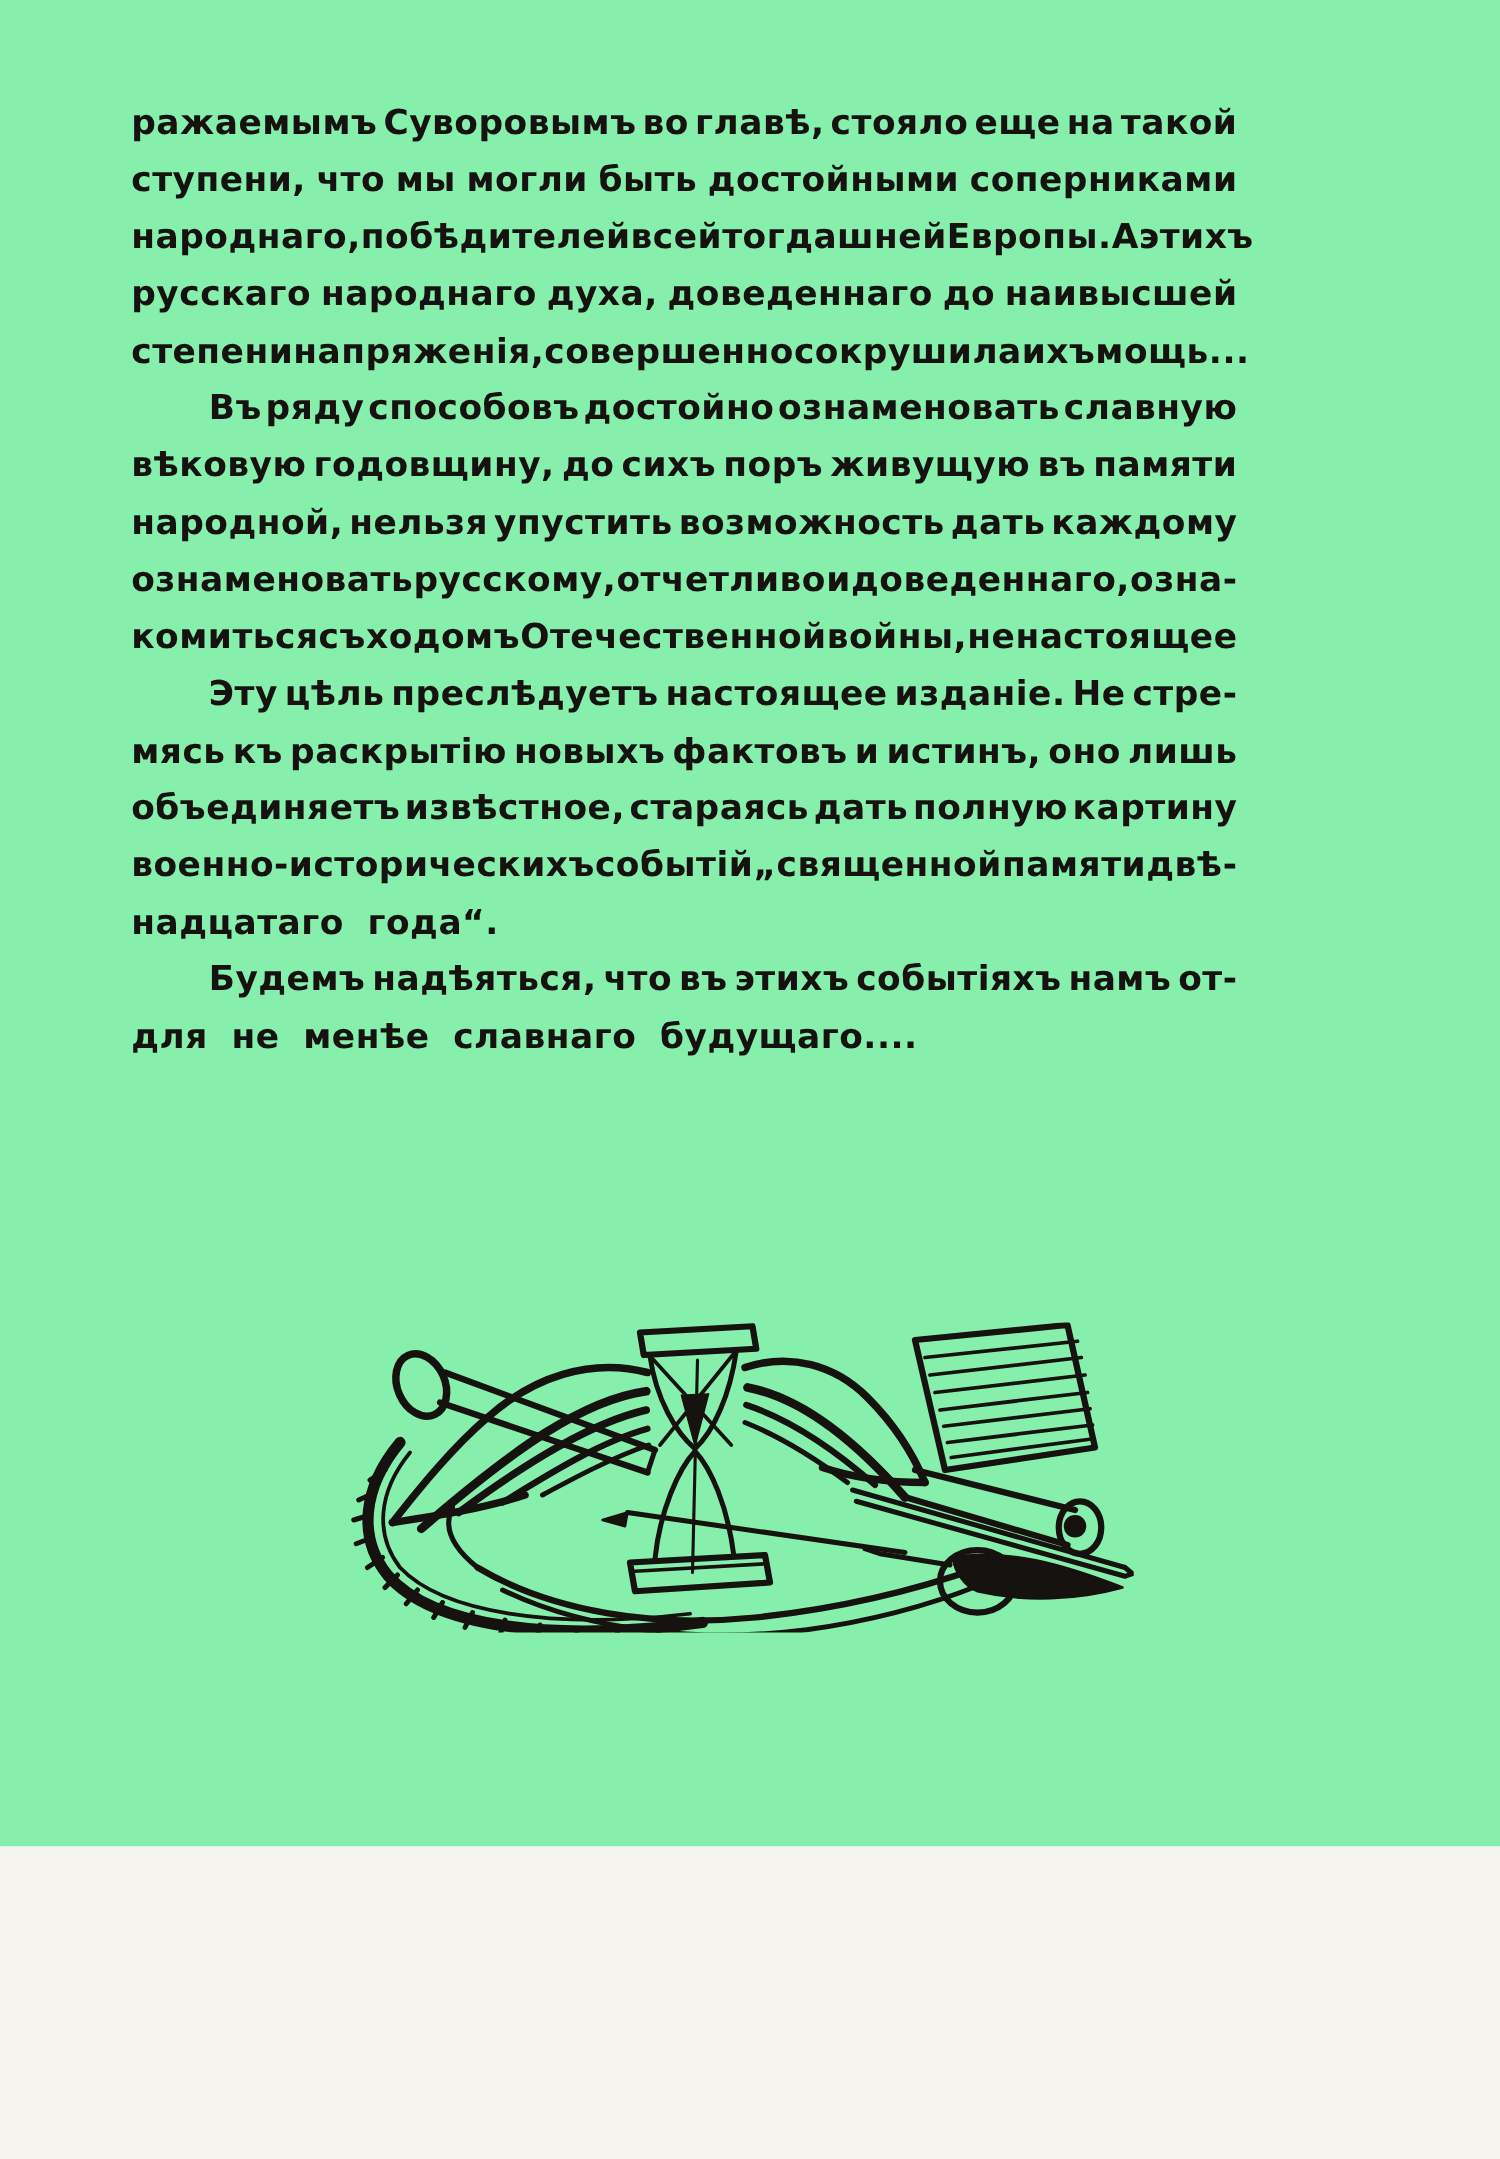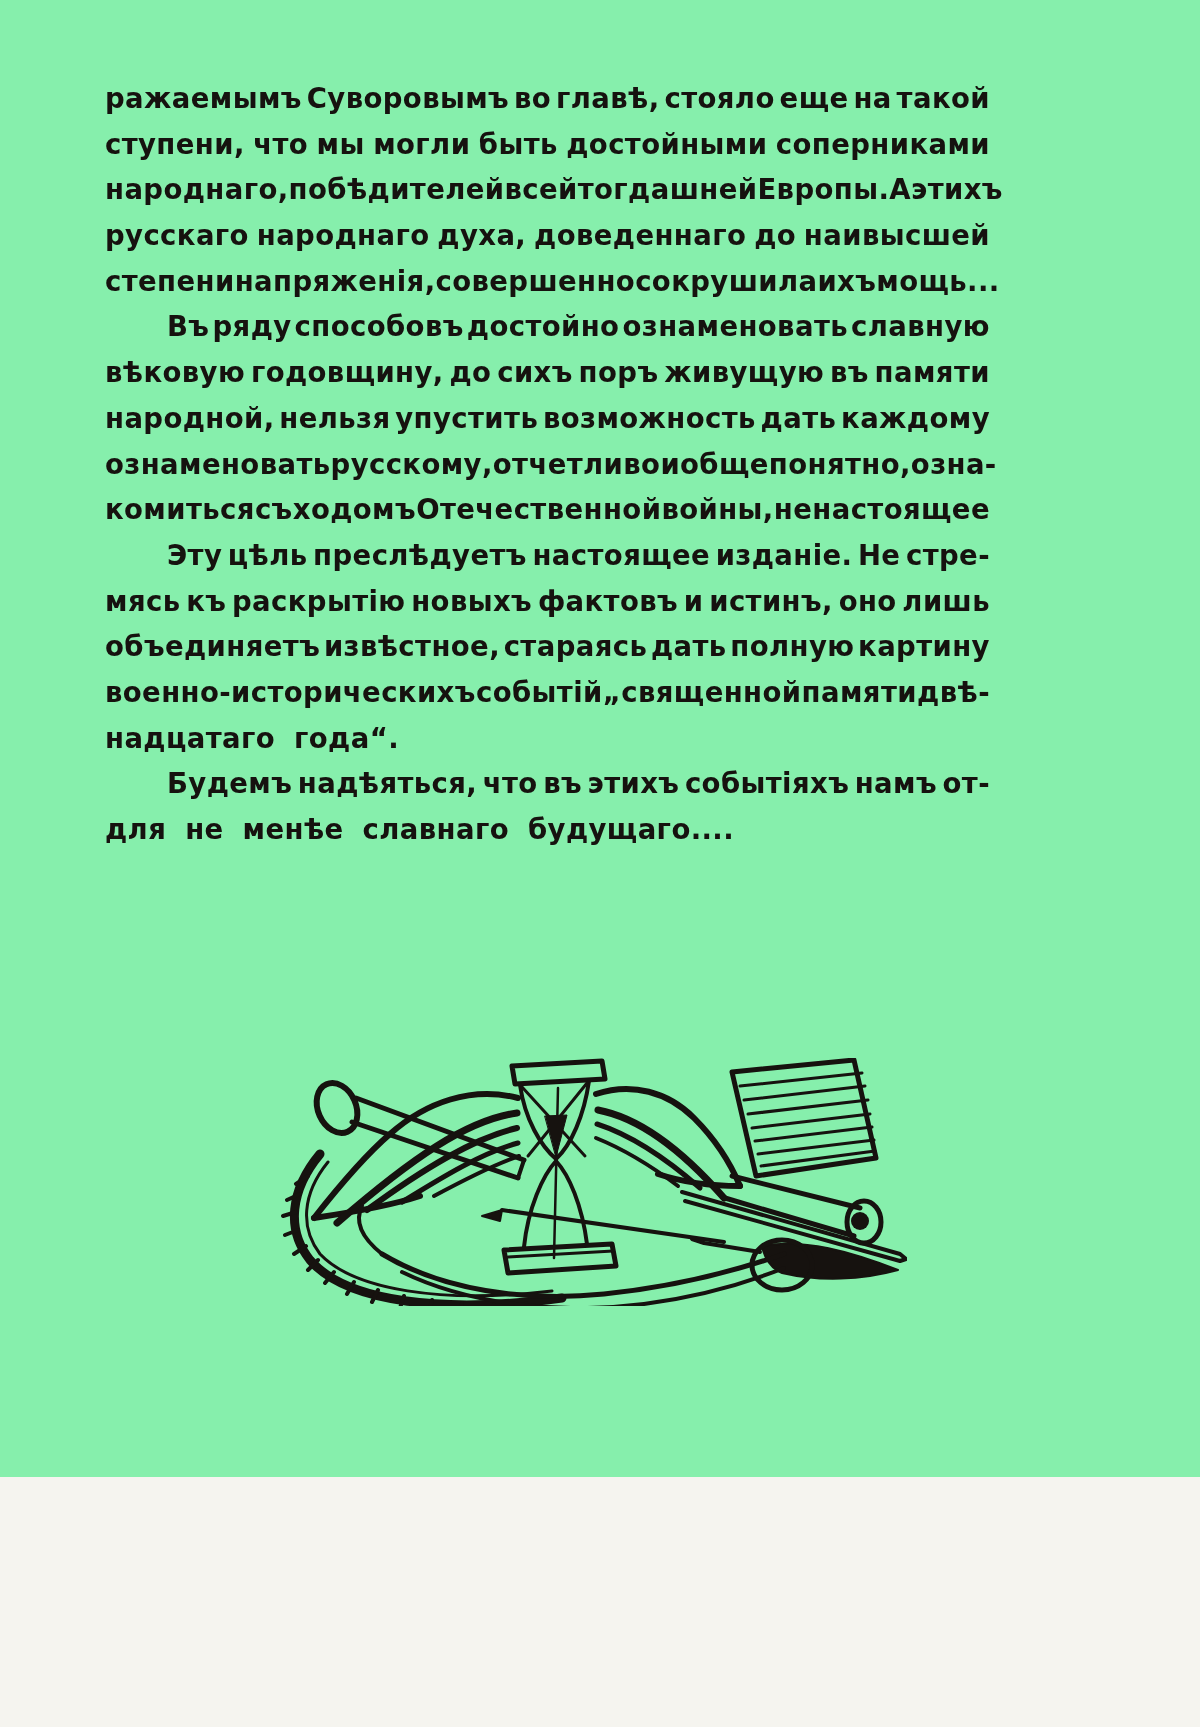--- a/index.html
+++ b/index.html
@@ -93,21 +93,21 @@
         <span>упустить</span>
         <span>возможность</span>
         <span>дать</span>
         <span>каждому</span>
       </div>
       <div class="line justify">
         <span>ознаменовать</span>
         <span>русскому,</span>
         <span>отчетливо</span>
         <span>и</span>
-        <span>общепонятно,</span>
+        <span>доведеннаго,</span>
         <span>озна-</span>
       </div>
       <div class="line justify">
         <span>комиться</span>
         <span>съ</span>
         <span>ходомъ</span>
         <span>Отечественной</span>
         <span>войны,</span>
         <span>не</span>
         <span>настоящее</span>

